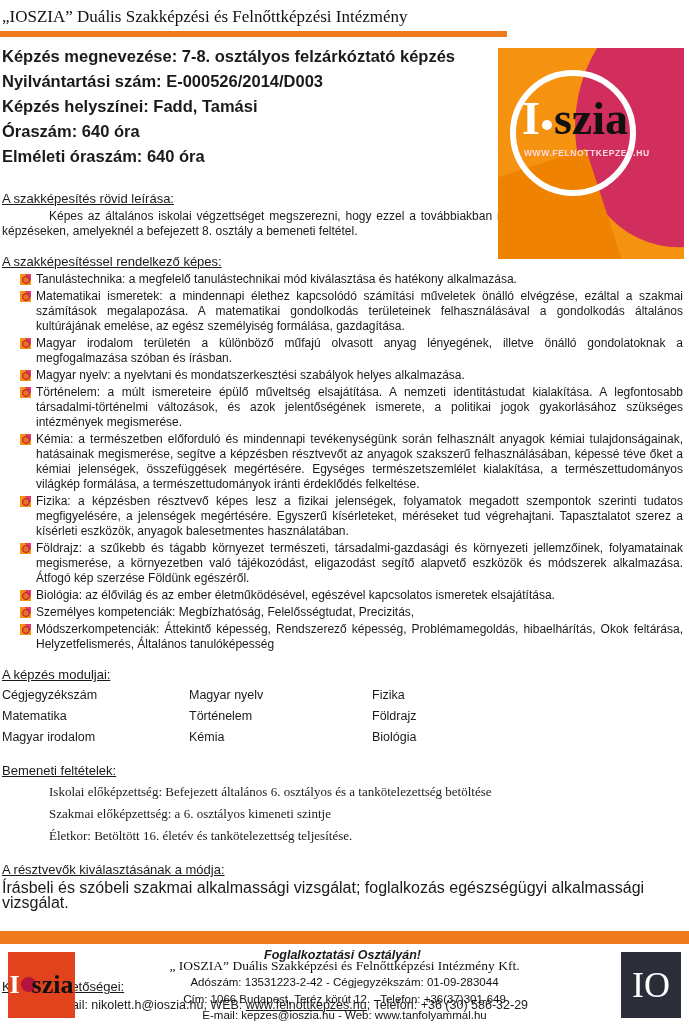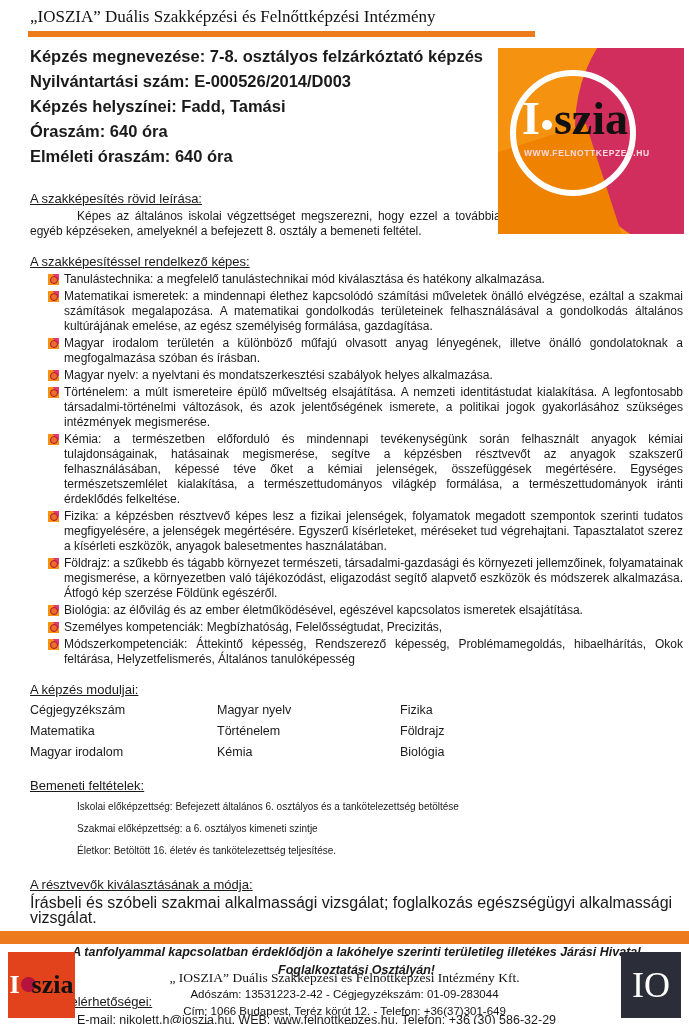--- a/index.html
+++ b/index.html
@@ -1,28 +1,28 @@
 <!DOCTYPE html>
 <html lang="hu"><head>
 <meta charset="utf-8">
 <style>
   * { margin:0; padding:0; box-sizing:border-box; }
   html,body { background:#ffffff; }
   body { font-family:"Liberation Sans", sans-serif; color:#1a1a1a; }
-  .page { position:relative; width:689px; height:1024px; background:#fff; overflow:hidden;padding-left:28px; }
+  .page { position:relative; width:689px; height:1024px; background:#fff; overflow:hidden; }
 
   
   .top-title { font-family:"Liberation Serif", serif; font-size:17px; padding:7px 0 0 2px; color:#111; }
   .orange-rule { width:507px; height:6px; background:#ee7a1e; margin-top:4px; }
 
   .header-wrap { position:relative; margin-top:7px; }
   .header-lines { font-weight:bold; font-size:16.5px; line-height:25px; padding-left:2px; }
 
   
-  .logo { position:absolute; top:4px; right:5px; width:186px; height:186px; background:#f5920f; overflow:hidden; }
+  .logo { position:absolute; top:4px; right:5px; width:186px; height:211px; background:#f5920f; overflow:hidden; }
   .logo .blob { position:absolute; left:78px; top:-60px; width:220px; height:260px; background:#d22e5d; border-radius:50%; transform:rotate(12deg); }
   .logo .wedge { position:absolute; left:-40px; bottom:-30px; width:150px; height:120px; background:#ef8300; transform:rotate(-18deg); }
   .logo .ring { position:absolute; left:12px; top:22px; width:126px; height:126px; border:6px solid #fff; border-radius:50%; }
   .logo .word { position:absolute; left:24px; top:48px; font-family:"Liberation Serif", serif; font-weight:bold; font-size:46px; line-height:46px; }
   .logo .word .i { color:#ffffff; }
   .logo .word .dot { display:inline-block; width:10px; height:10px; background:#ffffff; border-radius:50%; margin:0 2px 4px 2px; }
   .logo .word .szia { color:#111111; }
   .logo .site { position:absolute; left:26px; top:100px; font-size:8.5px; font-weight:bold; color:#ffd9e2; letter-spacing:0.6px;text-align:center; }
 
   
@@ -33,41 +33,41 @@
 
   ul.comp { list-style:none; margin-top:3px; }
   li.comp-item { position:relative; padding-left:34px; font-size:12px; line-height:15px; text-align:justify; margin-bottom:2px; }
   .bullet { position:absolute; left:18px; top:2px; width:11px; height:11px;
             background:linear-gradient(225deg,#e23a6d 30%, #f5920f 30%); }
   .bullet-ring { position:absolute; left:1.5px; top:1.5px; width:8px; height:8px; border-radius:50%;
                  border:1.5px solid #b5123d; background:rgba(210,46,93,0.35); }
 
   .modules { display:grid; grid-template-columns:187px 183px 1fr; font-size:12.5px; line-height:21px; margin-top:2px; }
 
-  .entry-lines { font-size:10px; line-height:22px; padding-left:47px; }
+  .entry-lines { font-size:13px; line-height:22px; padding-left:47px;font-family:Liberation Serif, serif; }
 
   .selection-body { font-size:16px; line-height:15px; margin-top:2px; }
 
   .notice { font-size:12.5px; line-height:18px; font-weight:bold; font-style:italic; text-align:center;
             margin:18px auto 0 auto; width:620px; }
 
   .contact-line { font-size:12.5px; padding-left:47px; margin-top:4px; }
   .contact-line .weblink { text-decoration:underline; }
 
   
   .footer-bar { position:absolute; left:0; top:931px; width:689px; height:13px; background:#ee7a1e; }
   .footer { position:absolute; left:0; top:952px; width:689px; height:66px; display:flex; align-items:stretch; }
   .f-logo-left { position:absolute; left:8px; top:0; width:67px; height:66px; background:#e2431c;
                  display:flex; align-items:center; justify-content:center;
                  font-family:"Liberation Serif", serif; font-weight:bold; font-size:26px; }
   .f-logo-left .i { color:#ffffff; }
   .f-logo-left .o { display:inline-block; width:15px; height:15px; border-radius:50%; background:#b5123d; margin:0 0 2px 1px; }
   .f-logo-left .szia { color:#111111; margin-left:-4px; }
   .f-center { width:100%; text-align:center; }
-  .f-company { font-family:"Liberation Serif", serif; font-size:13.5px; margin-top:18px; color:#111; }
+  .f-company { font-family:"Liberation Serif", serif; font-size:13.5px; margin-top:6px; color:#111; }
   .f-line { font-size:11.5px; line-height:16.5px; color:#111; }
   .f-logo-right { position:absolute; right:8px; top:0; width:60px; height:66px; background:#2b2e38;
                   display:flex; align-items:center; justify-content:center;
                   font-family:"Liberation Serif", serif; font-size:36px; color:#ffffff; }
 </style>
 </head>
 <body>
 
 <div class="page">
 

